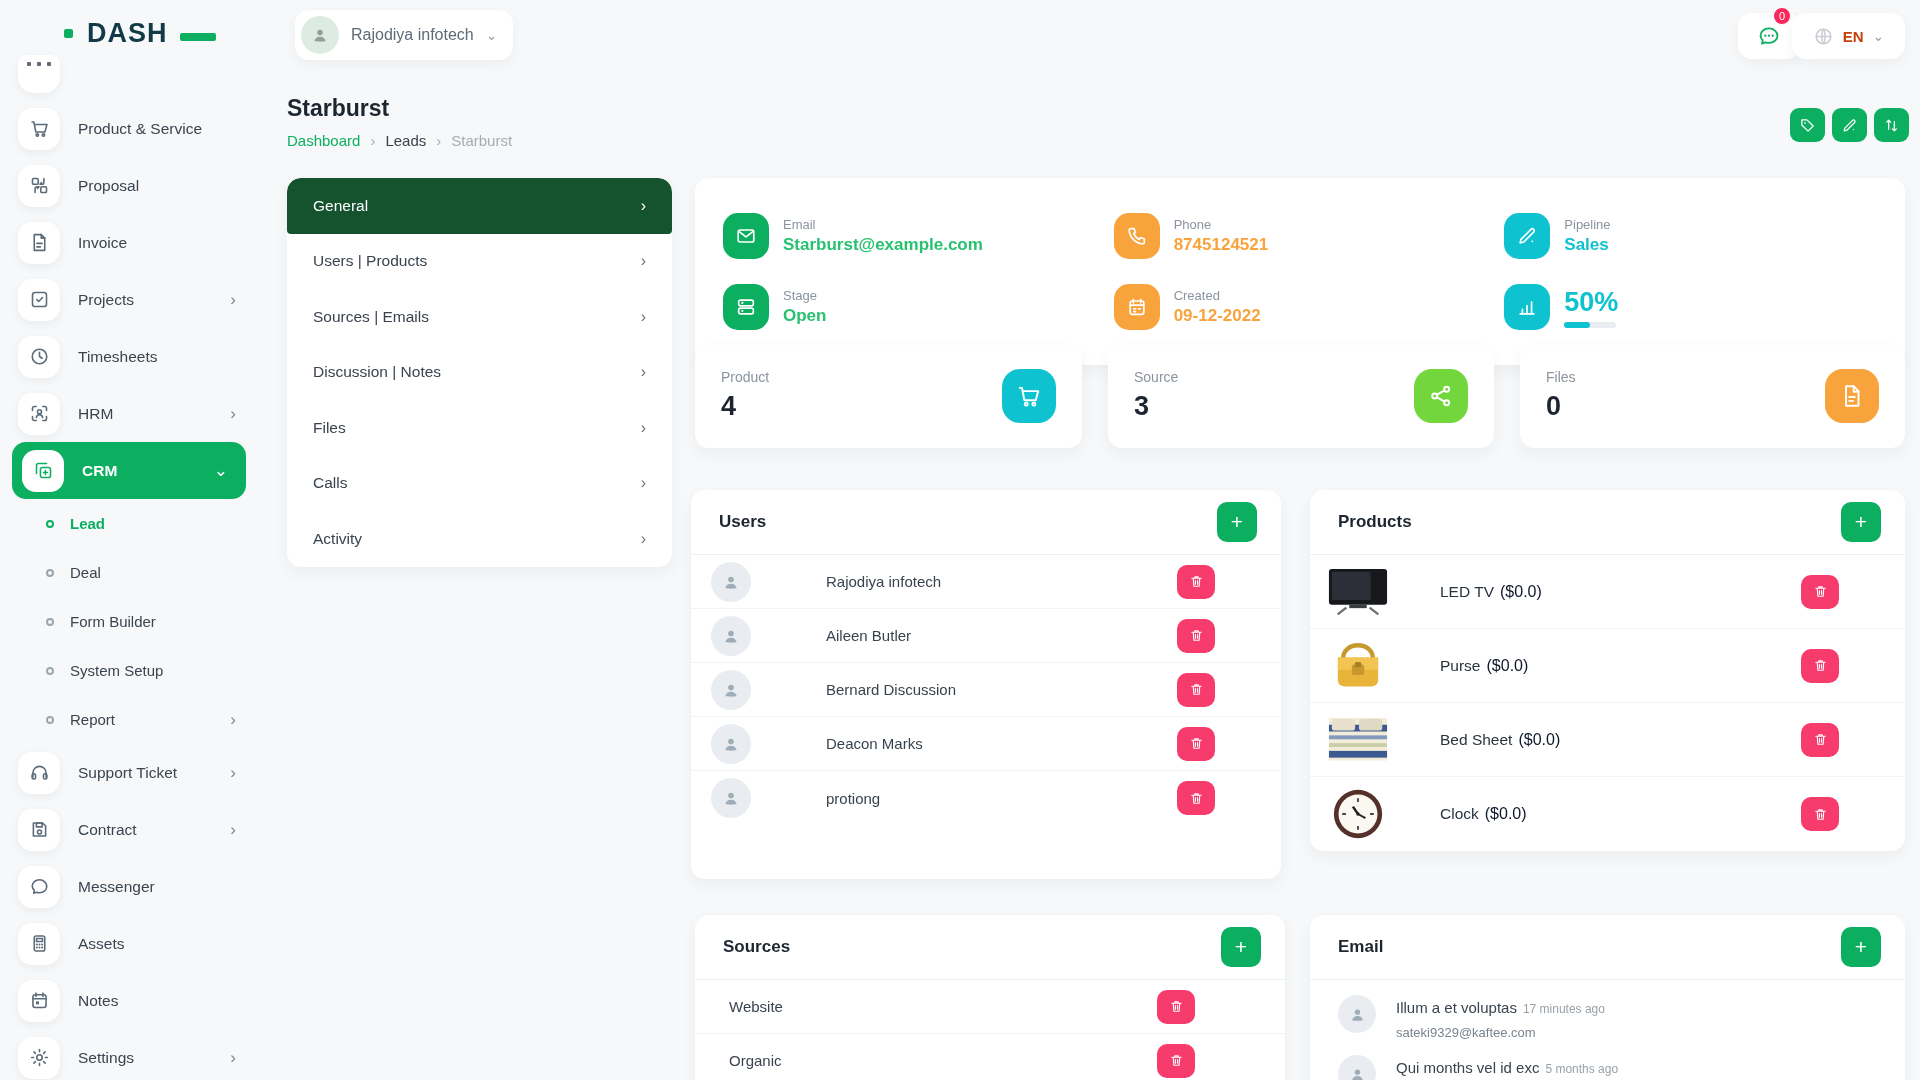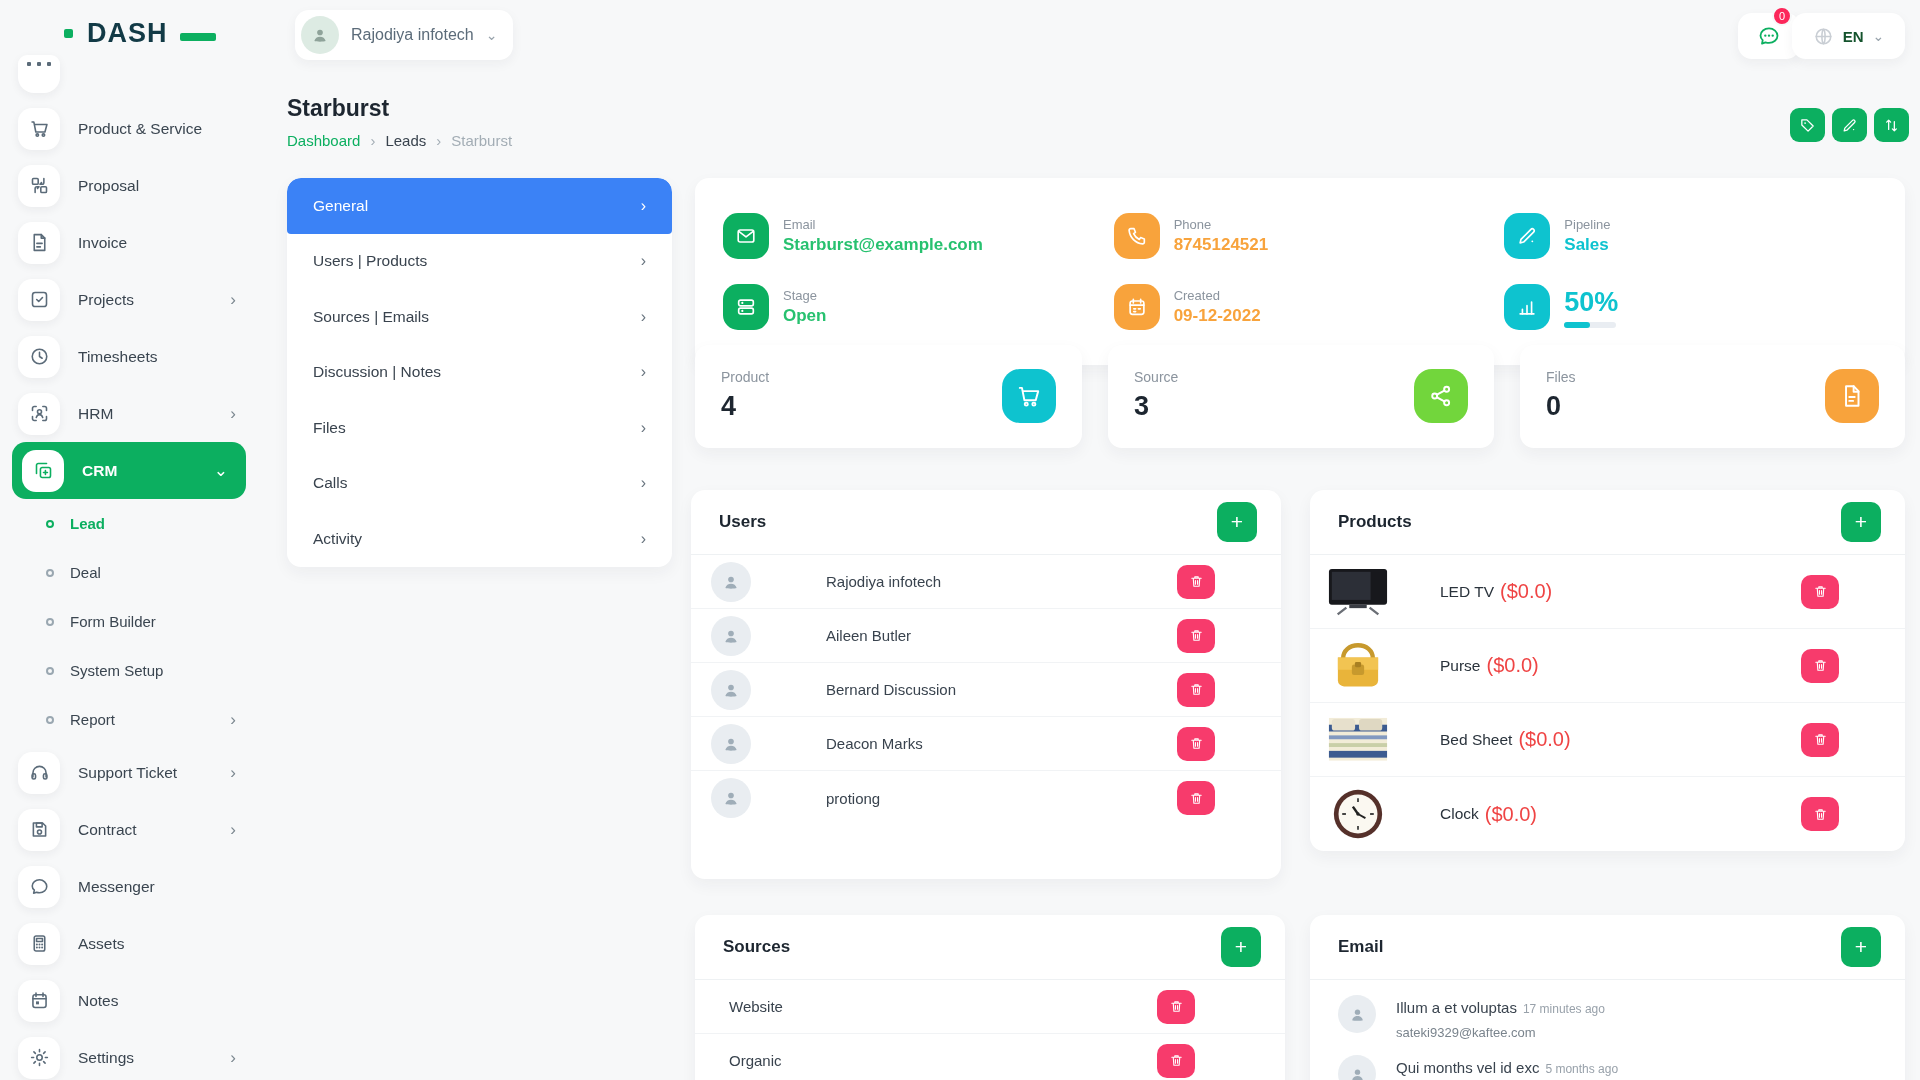--- a/index.html
+++ b/index.html
@@ -18,21 +18,21 @@
   .company .avatar{width:38px;height:38px;border-radius:50%;background:#ddebe3;color:#8fa39a;}
   .company .avatar svg{width:20px;height:20px;}
   .company .name{font-size:16px;color:#5b6b79;}
   .chevglyph{color:#97a2ab;font-size:14px;}
   .chatbtn{position:absolute;left:1738px;top:13px;width:62px;height:46px;background:#fff;border-radius:14px;color:#0caf60;box-shadow:0 4px 12px rgba(30,40,50,.05);}
   .chatbtn svg{width:24px;height:24px;}
   .badge{position:absolute;top:-7px;right:8px;min-width:20px;height:20px;border-radius:50%;background:#fc275a;color:#fff;
     font-size:11px;display:flex;align-items:center;justify-content:center;padding:0 4px;border:2px solid #f7f8f9;}
   .langbtn{position:absolute;left:1792px;top:13px;width:113px;height:46px;background:#fff;border-radius:14px;gap:9px;box-shadow:0 4px 12px rgba(30,40,50,.05);}
   .langbtn .globe{color:#c9ced4;}.langbtn .globe svg{width:21px;height:21px;}
-  .langbtn .lang{color:#14532d;font-weight:700;font-size:15px;}
+  .langbtn .lang{color:#c2410c;font-weight:700;font-size:15px;}
 
   
   .cut-tile{position:absolute;left:18px;top:55px;width:42px;height:38px;background:#fff;border-radius:9px 9px 16px 16px;box-shadow:0 3px 10px rgba(30,40,50,.06);}
   .cut-tile .dots{display:flex;gap:6px;justify-content:center;margin-top:7px;}
   .cut-tile .dots i{width:4px;height:4px;background:#5b6b79;border-radius:1px;}
   .nav{position:absolute;left:0;top:100px;width:262px;}
   .nav-row{display:flex;align-items:center;position:relative;cursor:pointer;}
   .nav-row.main{height:57px;padding-left:18px;}
   .tile{width:42px;height:42px;border-radius:14px;background:#fff;box-shadow:0 3px 10px rgba(30,40,50,.06);color:#5b6b79;flex:none;}
   .tile svg{width:21px;height:21px;}
@@ -62,21 +62,21 @@
   
   .card{position:absolute;background:#fff;border-radius:14px;box-shadow:0 6px 16px rgba(35,46,60,.05);overflow:hidden;}
   .card-head{height:65px;display:flex;align-items:center;justify-content:space-between;padding:0 24px 0 28px;border-bottom:1px solid #eef1f3;}
   .card-title{font-size:17px;font-weight:700;color:#1d2630;}
   .plus{width:40px;height:40px;border-radius:10px;background:#0caf60;color:#fff;font-size:21px;font-weight:500;cursor:pointer;border:none;}
 
   
   .subnav{left:287px;top:178px;width:385px;height:389px;display:flex;flex-direction:column;}
   .snav-row{height:55.5px;display:flex;align-items:center;padding:0 26px;font-size:15.5px;color:#39434e;cursor:pointer;}
   .snav-row .snav-chev{margin-left:auto;color:#6a7680;font-size:16px;}
-  .snav-row.active{background:#3b82f6;color:#fff;border-radius:14px 14px 4px 4px;}
+  .snav-row.active{background:#14532d;color:#fff;border-radius:14px 14px 4px 4px;}
   .snav-row.active .snav-chev{color:#fff;}
 
   
   .info{left:695px;top:178px;width:1210px;height:187px;display:grid;
     grid-template-columns:1fr 1fr 1fr;grid-template-rows:1fr 1fr;padding:23px 10px 23px 28px;}
   .cell{display:flex;align-items:center;gap:14px;}
   .sq{width:46px;height:46px;border-radius:15px;color:#fff;flex:none;}
   .sq svg{width:22px;height:22px;}
   .cell .lab{font-size:13px;color:#8b949e;margin-bottom:3px;}
   .cell .val{font-size:17px;font-weight:700;}
@@ -105,21 +105,21 @@
   .uavatar svg{width:20px;height:20px;}
   .uname{margin-left:75px;font-size:15px;color:#39434e;}
   .del{margin-left:auto;margin-right:66px;width:38px;height:34px;border-radius:10px;background:#f73b6c;color:#fff;cursor:pointer;border:none;flex:none;}
   .del svg{width:15px;height:15px;}
 
   .products{left:1310px;top:490px;width:595px;height:361px;}
   .prow{height:74px;display:flex;align-items:center;padding-left:16px;border-bottom:1px solid #f1f3f5;}
   .prow:last-child{border-bottom:none;}
   .pimg{width:64px;height:54px;flex:none;}
   .pname{margin-left:50px;font-size:15.5px;color:#2a333c;}
-  .pprice{color:#ef4444;margin-left:6px;font-size:20px;}
+  .pprice{color:#0f172a;margin-left:6px;font-size:16px;}
 
   .sources{left:695px;top:915px;width:590px;height:200px;}
   .srow{height:54px;display:flex;align-items:center;padding-left:34px;border-bottom:1px solid #f1f3f5;font-size:15px;color:#39434e;}
   .srow .del{margin-right:90px;}
 
   .emailcard{left:1310px;top:915px;width:595px;height:200px;}
   .erow{display:flex;padding:15px 0 0 28px;}
   .eav{width:38px;height:38px;border-radius:50%;background:#e9edf1;color:#9fadb8;flex:none;}
   .eav svg{width:19px;height:19px;}
   .ebody{margin-left:20px;padding-top:4px;}

